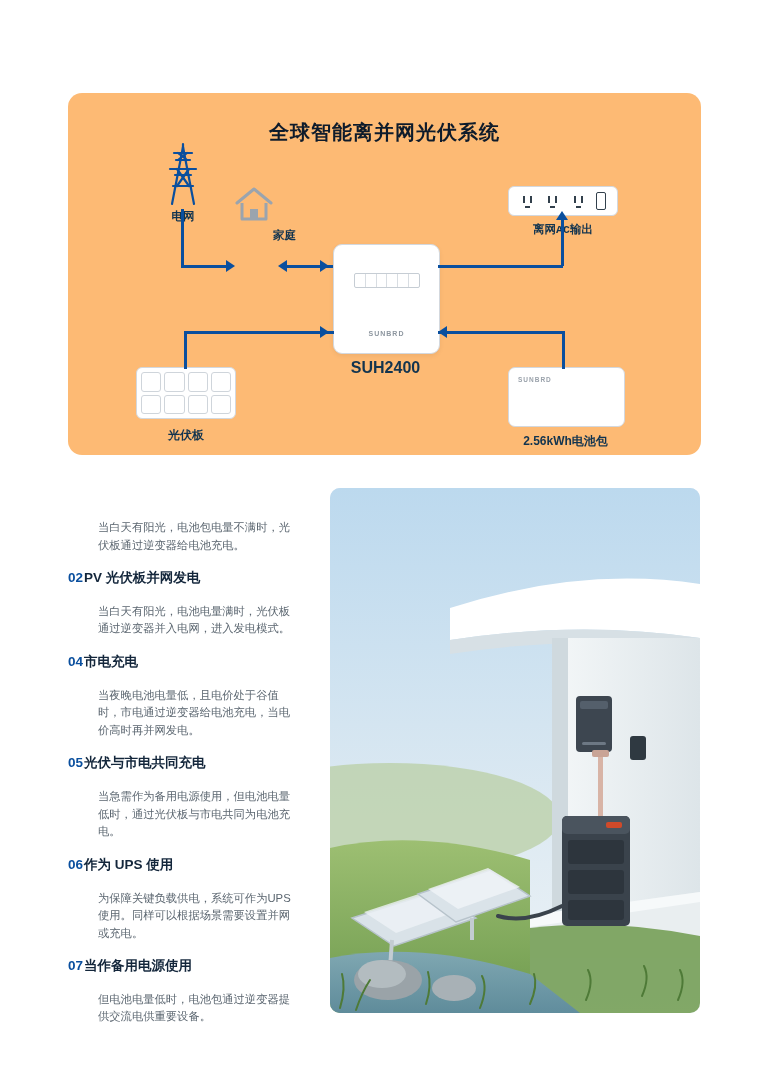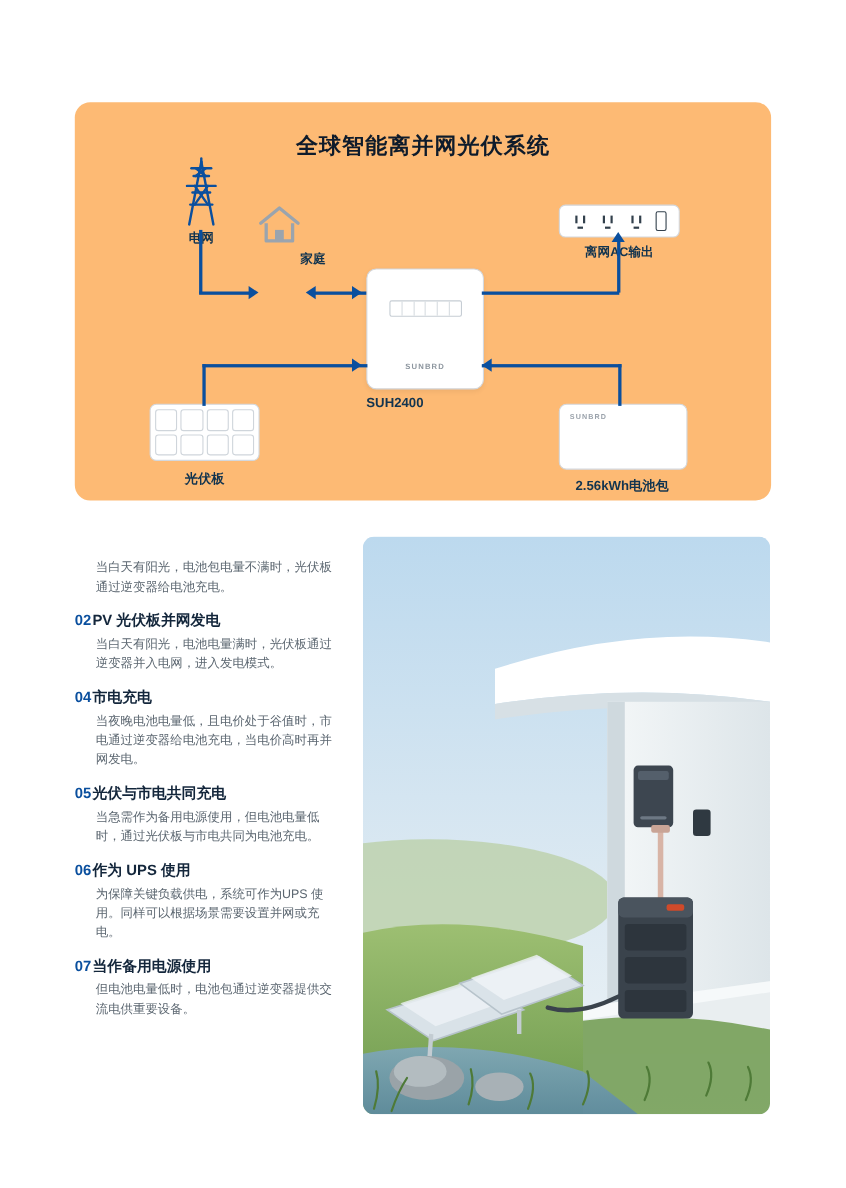--- a/index.html
+++ b/index.html
@@ -110,22 +110,22 @@
     font-size: 7px;
     letter-spacing: 1px;
     color: #8d969f;
     font-weight: bold;
   }
   .inverter-name {
     position: absolute;
     left: 265px;
     top: 266px;
     width: 105px;
-    text-align: left;
-    font-size: 12px;
+    text-align: center;
+    font-size: 16px;
     font-weight: bold;
     color: #12344f;
   }
 
   
   .ac-box {
     position: absolute;
     left: 440px;
     top: 93px;
     width: 110px;
@@ -237,21 +237,21 @@
     font-size: 13.5px;
     font-weight: bold;
     color: #13263b;
     line-height: 1.25;
   }
   .feature h3 .num {
     color: #0a4f9e;
     margin-right: 1px;
   }
   .feature p {
-    margin: 5px;
+    margin: 16px;
     padding-left: 14px;
     font-size: 11.3px;
     line-height: 1.55;
     color: #5b6670;
   }
 
   .photo {
     position: absolute;
     left: 330px;
     top: 488px;
@@ -317,21 +317,21 @@
         <i></i>
       </div>
     <div class="socket">
         <i></i>
       </div>
     <div class="socket">
         <i></i>
       </div>
     <div class="socket-usb"></div>
   </div>
-  <div class="node-label" style="left:440px; top:129px; width:110px;">离网AC输出</div>
+  <div class="node-label" style="left:440px; top:129px; width:110px;font-family:Liberation Mono, monospace;">离网AC输出</div>
 
   <div class="battery">
     <div class="brand">SUNBRD</div>
   </div>
   <div class="node-label" style="left:440px; top:340px; width:115px; font-size:12px;">2.56kWh电池包</div>
 
   <div class="pv">
     <span></span>
       <span></span>
       <span></span>

